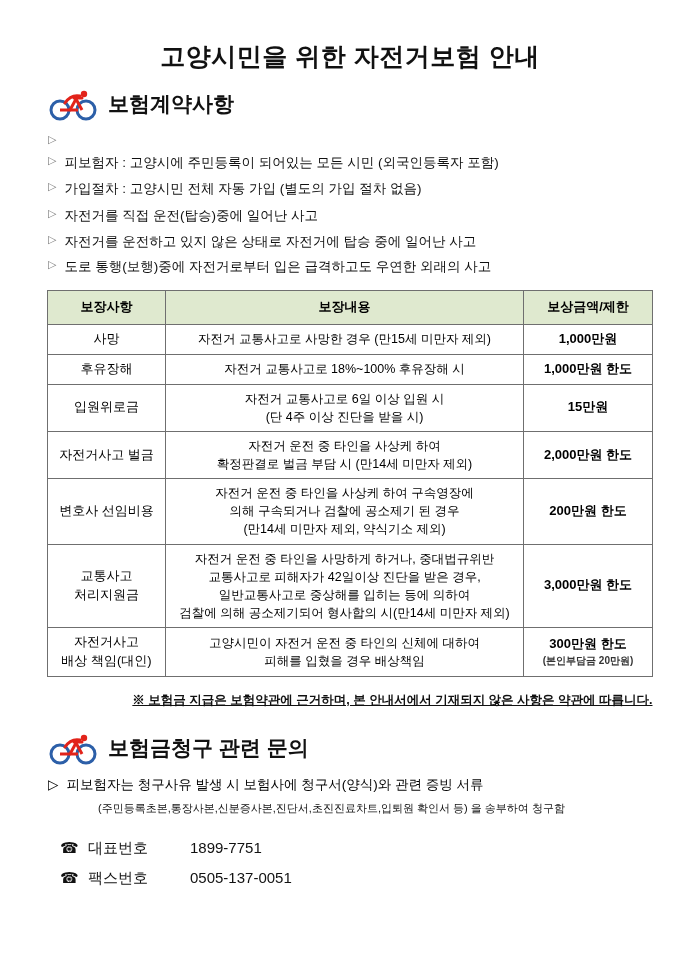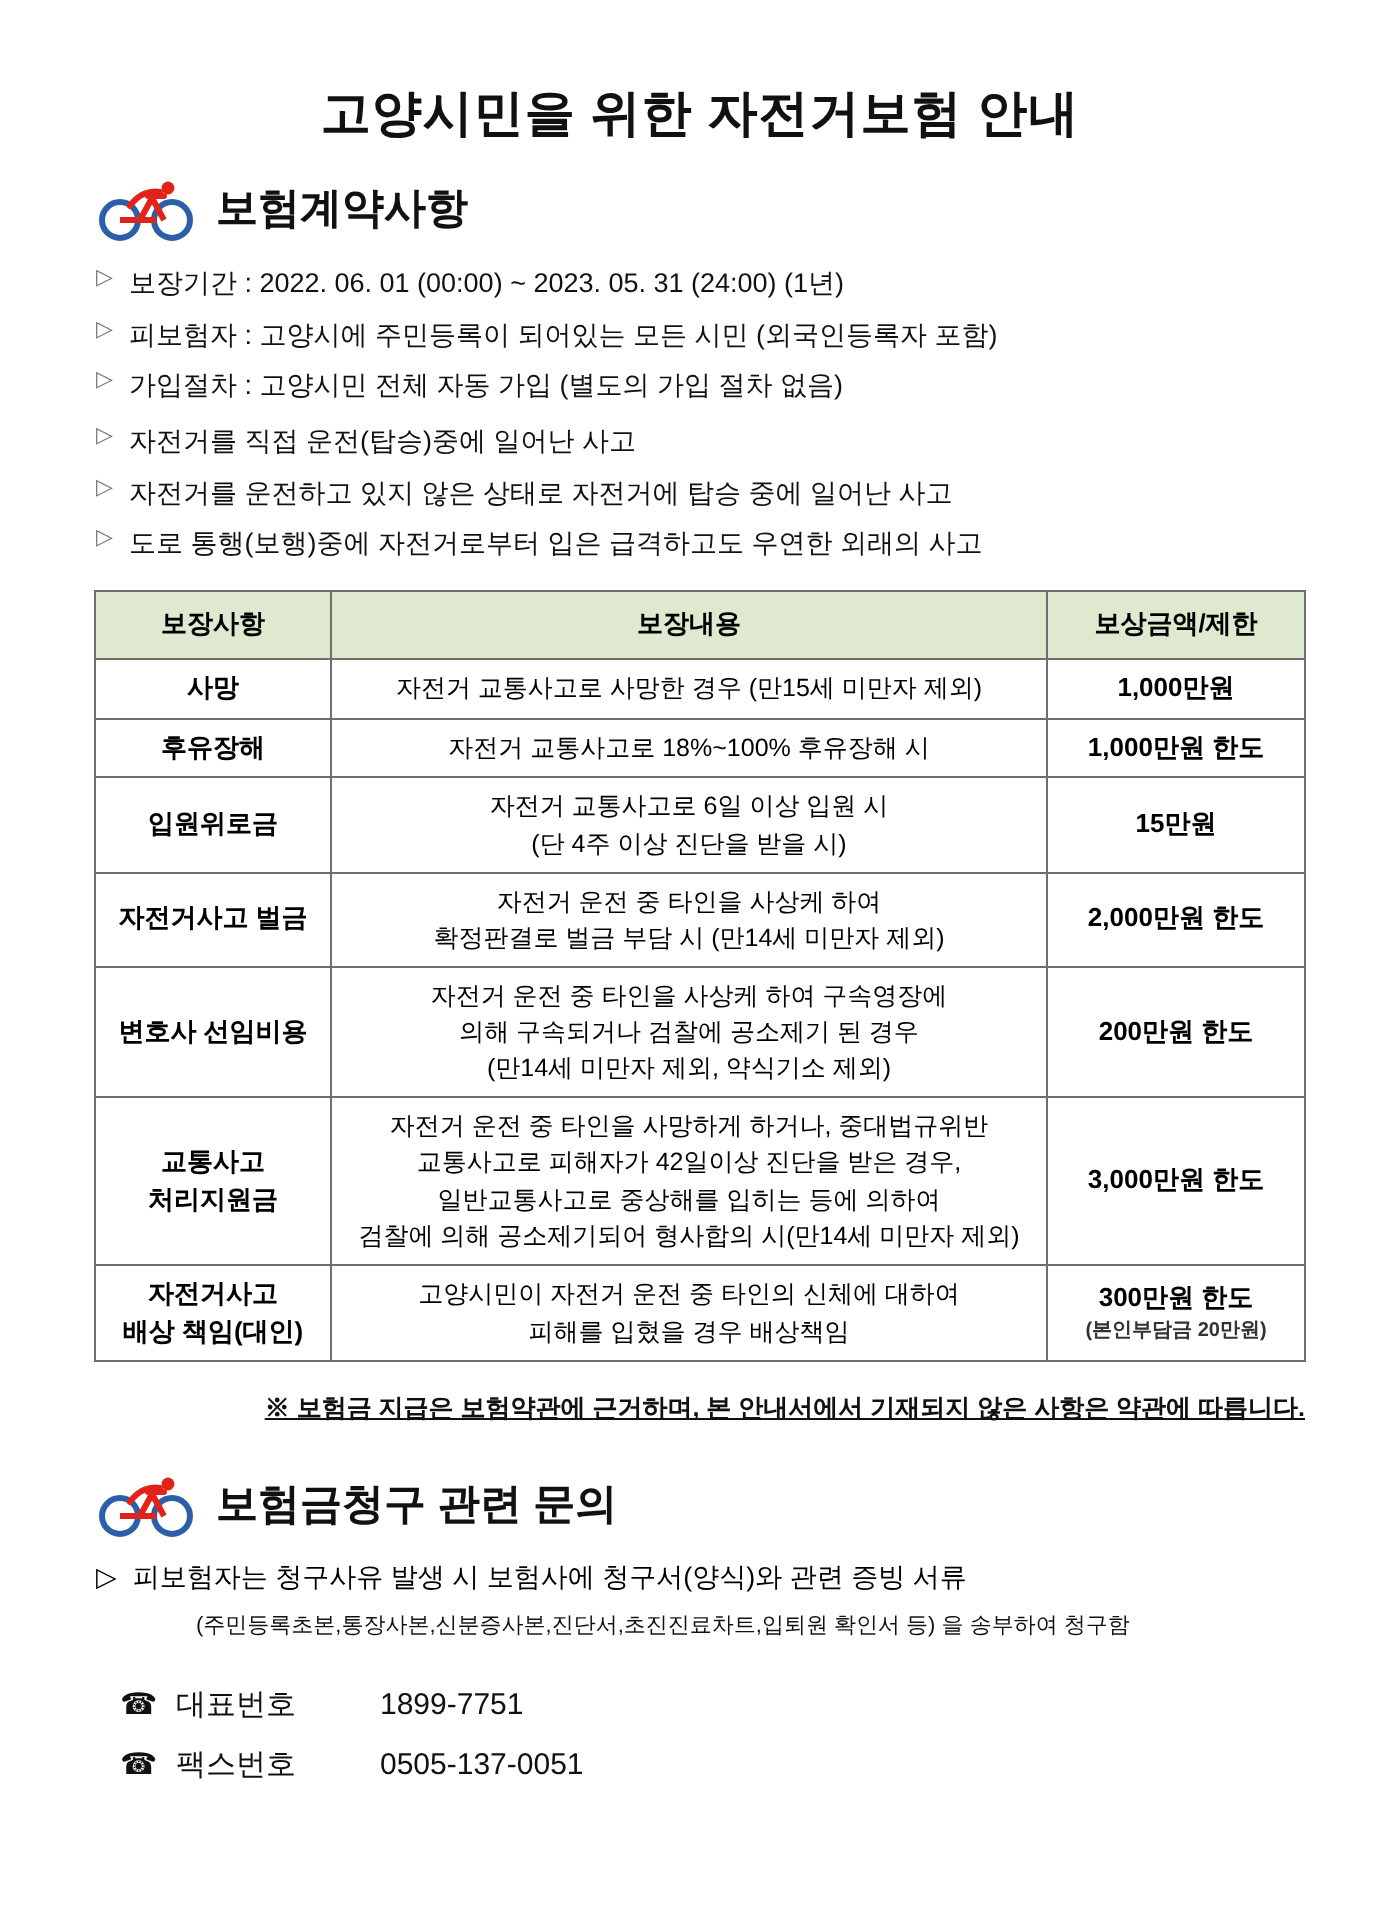--- a/index.html
+++ b/index.html
@@ -75,21 +75,21 @@
     padding: 5px 3px;
     line-height: 1.45;
   }
   table.cover thead th {
     background: #dfe9cf;
     font-weight: bold;
     font-size: 13px;
     padding: 7px 3px;
   }
   table.cover td.col-item {
-    font-weight: bold;
+    font-weight: normal;
     font-size: 13px;
   }
   table.cover td.col-amount {
     font-weight: bold;
     font-size: 13px;
   }
   .col-w1 { width: 118px; }
   .col-w2 { width: 358px; }
   .col-w3 { width: 129px; }
   .sub {
@@ -160,21 +160,20 @@
         <path d="M26 11 L34 11" stroke="#e2231a" stroke-width="3" stroke-linecap="round"></path>
         <path d="M17 16 C21 10, 27 8, 32 9" fill="none" stroke="#e2231a" stroke-width="3" stroke-linecap="round"></path>
         <circle cx="36" cy="7" r="3.2" fill="#e2231a"></circle>
       </svg>
     </span>
     <span class="title">보험계약사항</span>
   </div>
   <div class="bullets">
     <div class="bullet">
       <span class="tri">▷</span>
-      <span>보장기간 : 2022. 06. 01 (00:00) ~ 2023. 05. 31 (24:00) (1년)</span>
     </div>
     <div class="bullet">
       <span class="tri">▷</span>
       <span>피보험자 : 고양시에 주민등록이 되어있는 모든 시민 (외국인등록자 포함)</span>
     </div>
     <div class="bullet">
       <span class="tri">▷</span>
       <span>가입절차 : 고양시민 전체 자동 가입 (별도의 가입 절차 없음)</span>
     </div>
   </div>

